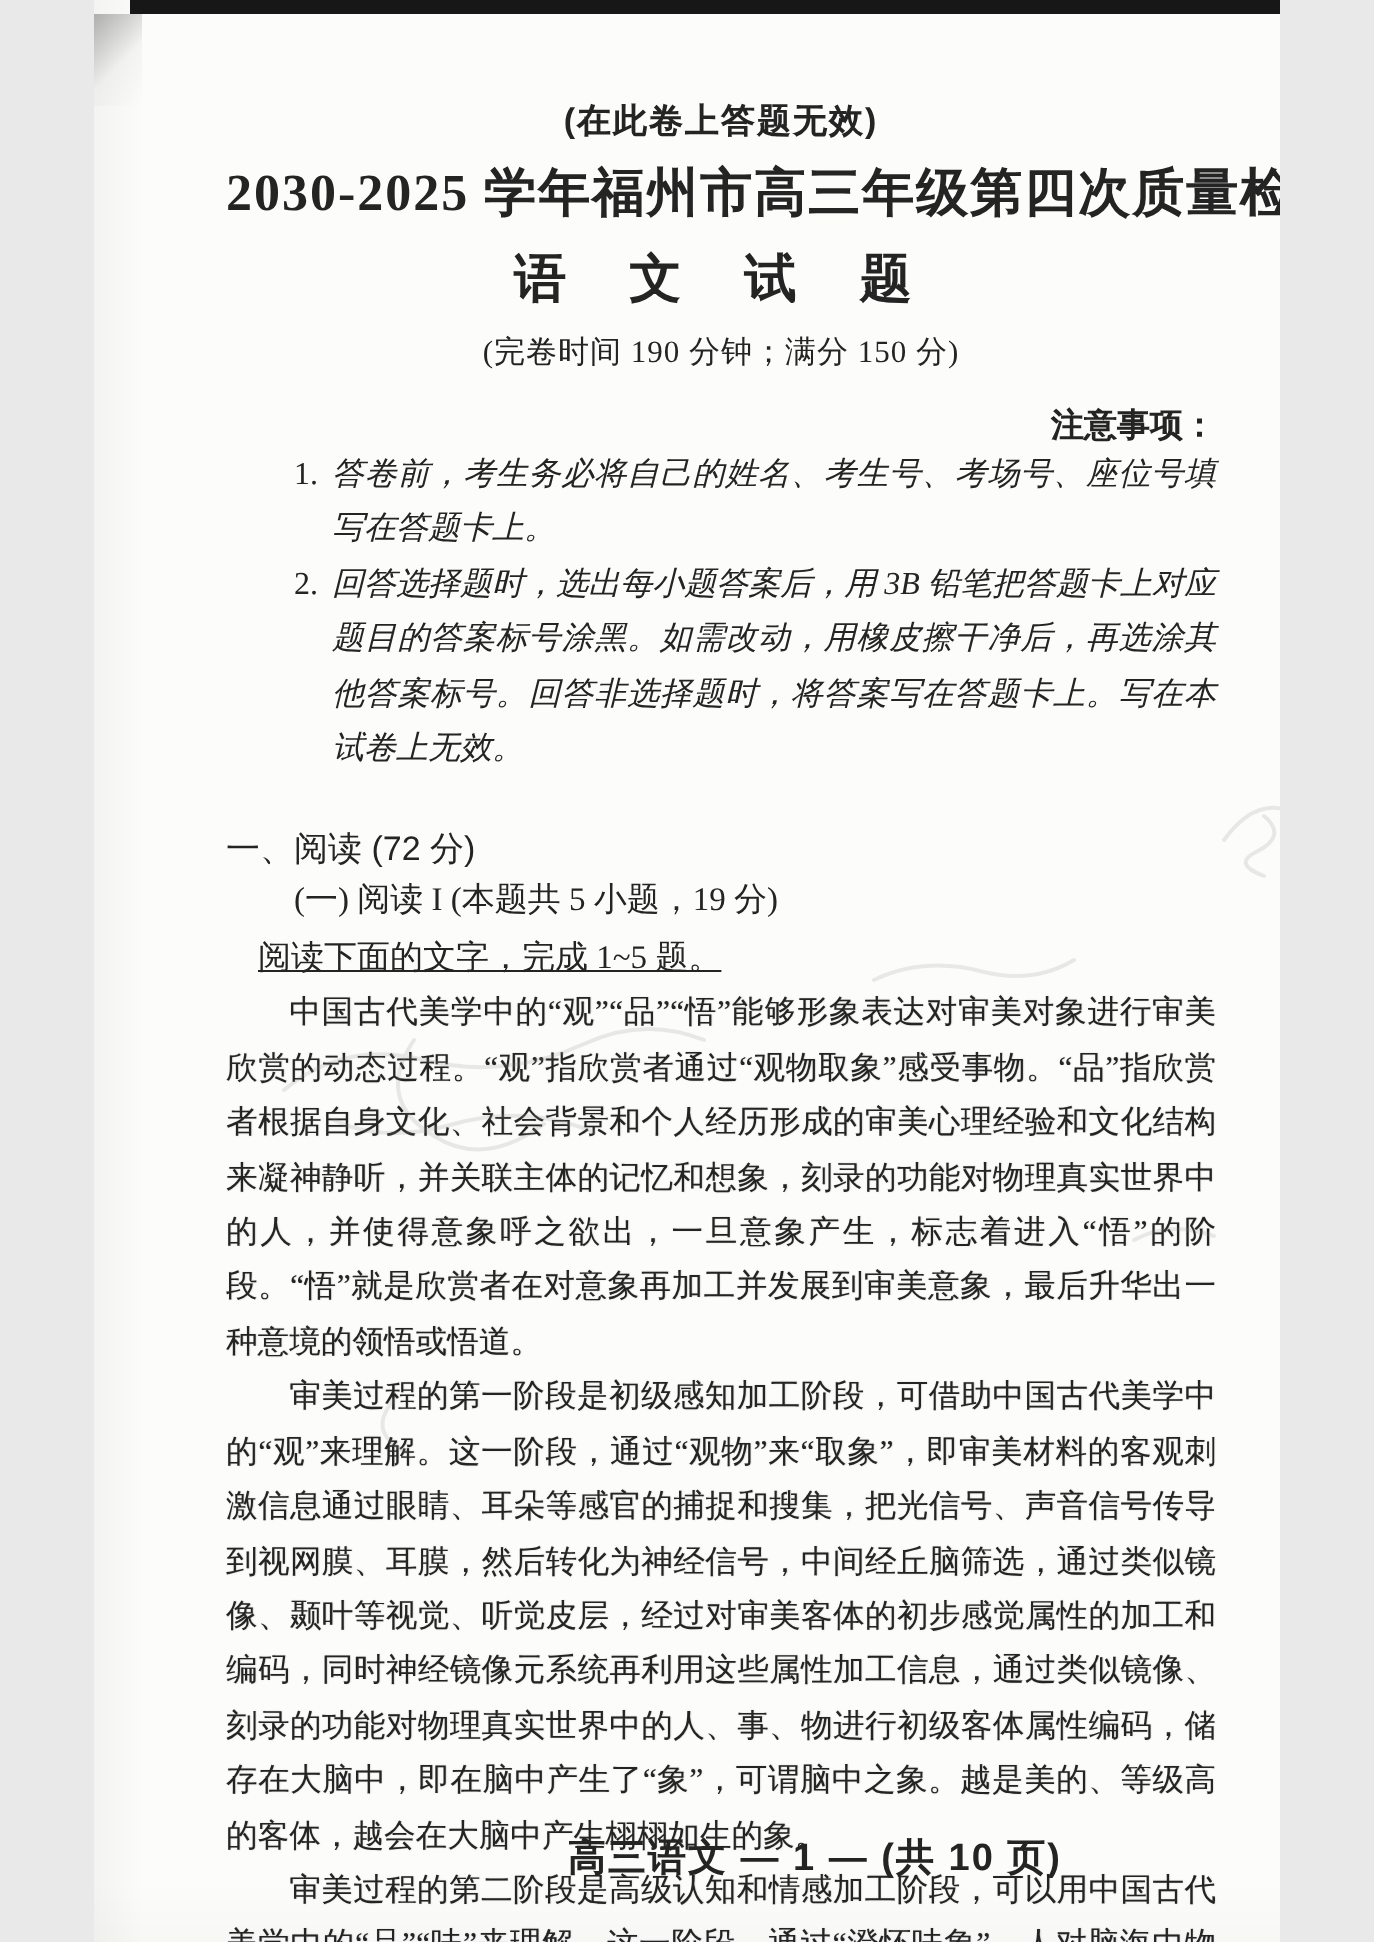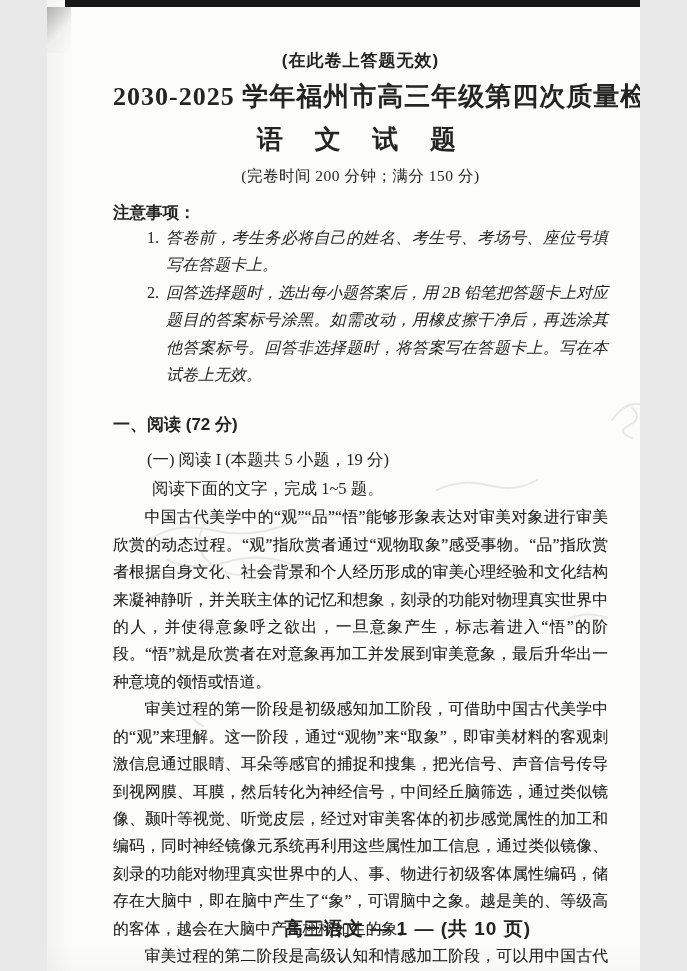--- a/index.html
+++ b/index.html
@@ -41,42 +41,43 @@
     font-family:Liberation Mono, monospace;
     font-weight:700;font-size:26px;letter-spacing:8px;
   }
   .time-note{
     margin-top:9px;
     font-size:15.5px;letter-spacing:.5px;
   }
   .notes-heading{
     margin-top:15px;
     font-family:"Liberation Sans","DejaVu Sans",sans-serif;
-    font-weight:700;font-size:16.5px;
+    font-weight:700;font-size:16.5px;text-align:right;
   }
   .note-item{
     display:flex;
     padding-left:34px;
     font-size:16px;line-height:27.4px;
     text-align:justify;
   }
   .note-item .num{flex:0 0 auto;margin-right:7px;}
   .note-item .txt{flex:1 1 auto;font-style:italic;}
   .section-heading{
     margin-top:25px;
     font-family:"Liberation Sans","DejaVu Sans",sans-serif;
-    font-weight:700;font-size:17px;
+    font-weight:400;font-size:17px;
   }
   .sub-heading{
-    margin-top:13px;margin-left:34px;
+    margin-top:3px;margin-left:34px;
     font-size:16.5px;
   }
   .instruction{
-    margin-top:7px;margin-left:39px;
+    margin-top:7px;margin-left:16px;
     font-size:16.5px;
+    text-decoration:underline;
   }
   .body-text{margin-top:3px;}
   .para{
     margin:0;
     font-size:15.8px;line-height:27.4px;
     text-indent:2em;
     text-align:justify;
     text-shadow:0.2px 0.2px 0.6px rgba(50,50,50,.35);
   }
   .page-footer{
@@ -96,31 +97,31 @@
   <div class="fold-shadow"></div>
 
   <div class="content">
 
     <div class="invalid-notice center">(在此卷上答题无效)</div>
 
     <div class="exam-title center">2030-2025 学年福州市高三年级第四次质量检测</div>
 
     <div class="subject-title center">语 文 试 题</div>
 
-    <div class="time-note center">(完卷时间 200 分钟；满分 150 分)</div>
+    <div class="time-note center">(完卷时间 190 分钟；满分 150 分)</div>
 
     <div class="notes-heading">注意事项：</div>
 
     <div class="note-item">
       <span class="num">1.</span>
       <span class="txt">答卷前，考生务必将自己的姓名、考生号、考场号、座位号填写在答题卡上。</span>
     </div>
     <div class="note-item">
       <span class="num">2.</span>
-      <span class="txt">回答选择题时，选出每小题答案后，用 2B 铅笔把答题卡上对应题目的答案标号涂黑。如需改动，用橡皮擦干净后，再选涂其他答案标号。回答非选择题时，将答案写在答题卡上。写在本试卷上无效。</span>
+      <span class="txt">回答选择题时，选出每小题答案后，用 3B 铅笔把答题卡上对应题目的答案标号涂黑。如需改动，用橡皮擦干净后，再选涂其他答案标号。回答非选择题时，将答案写在答题卡上。写在本试卷上无效。</span>
     </div>
 
     <div class="section-heading">一、阅读 (72 分)</div>
 
     <div class="sub-heading">(一) 阅读 I (本题共 5 小题，19 分)</div>
 
     <div class="instruction">阅读下面的文字，完成 1~5 题。</div>
 
     <div class="body-text">
       <p class="para">中国古代美学中的“观”“品”“悟”能够形象表达对审美对象进行审美欣赏的动态过程。“观”指欣赏者通过“观物取象”感受事物。“品”指欣赏者根据自身文化、社会背景和个人经历形成的审美心理经验和文化结构来凝神静听，并关联主体的记忆和想象，刻录的功能对物理真实世界中的人，并使得意象呼之欲出，一旦意象产生，标志着进入“悟”的阶段。“悟”就是欣赏者在对意象再加工并发展到审美意象，最后升华出一种意境的领悟或悟道。</p>

